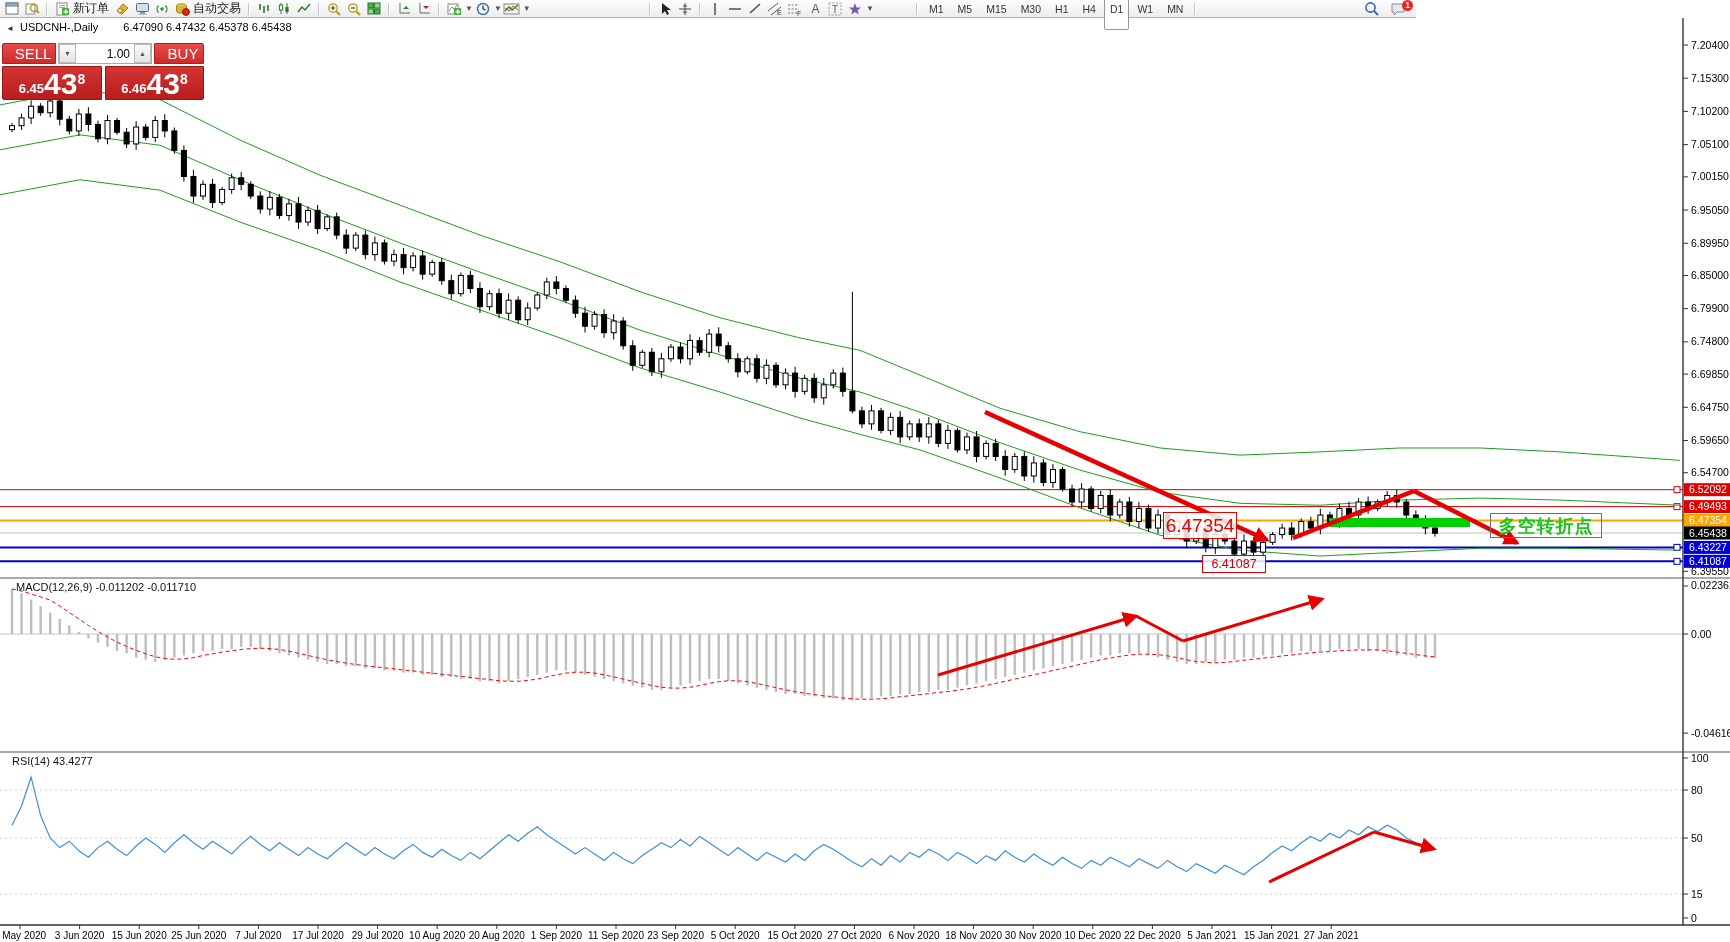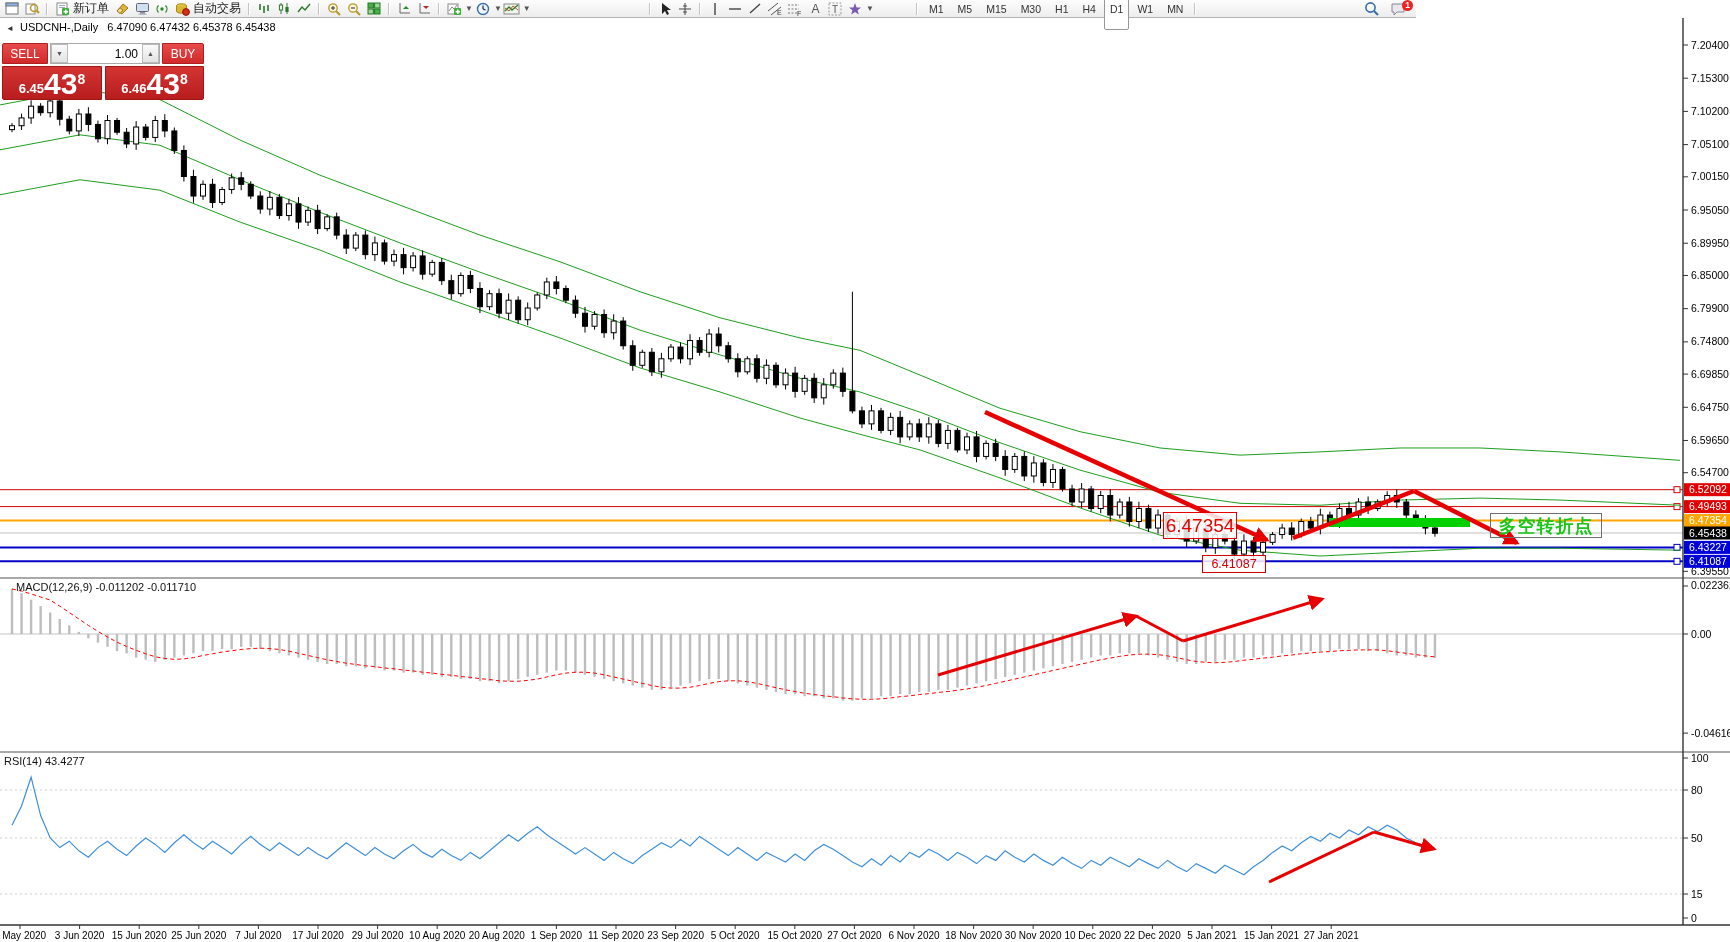--- a/index.html
+++ b/index.html
@@ -17,22 +17,22 @@
   .tf{font-size:10.5px;color:#333;padding:14px 5px;margin:0 1px;border:1px solid transparent;border-radius:2px;}
   .tf.active{background:#fff;border-color:#979797;}
   .badge{position:absolute;top:-1px;right:-5px;background:#e22;color:#fff;border-radius:50%;
          width:11px;height:11px;font-size:8.5px;line-height:11px;text-align:center;font-weight:bold;}
   
   .chart-title{position:absolute;left:6px;top:21px;font-size:11px;color:#000;}
   .chart-title .mark{font-size:8px;color:#333;margin-right:3px;}
   
   .trade{position:absolute;left:2px;top:43px;width:202px;z-index:30;}
   .trow1{display:flex;height:21px;}
-  .btn-sell,.btn-buy{background:linear-gradient(#e84b4b,#d02a2a);color:#fff;font-size:12px;
-      display:flex;align-items:center;justify-content:center;border:1px solid #b01f1f;}
+  .btn-sell,.btn-buy{background:linear-gradient(#e84b4b,#d02a2a);color:#fff;font-size:15px;
+      display:flex;align-items:center;justify-content:center;border:1px solid #b01f1f;padding-left:8px;}
   .btn-sell{width:44px;border-radius:2px 0 0 0;}
   .btn-buy{width:40px;border-radius:0 2px 0 0;}
   .volbox{flex:1;display:flex;background:#f97316;border:1px solid #aaa;margin:0 2px;}
   .volbtn{width:15px;background:linear-gradient(#fafafa,#e3e3e3);border:1px solid #bbb;
       font-size:7px;color:#555;display:flex;align-items:center;justify-content:center;}
   .volinput{flex:1;border:0;outline:0;text-align:right;font-size:12px;padding-right:4px;width:40px;font-family:"Liberation Sans",sans-serif;}
   .trow2{display:flex;margin-top:2px;}
   .pricebox{background:linear-gradient(#d33434,#b81d1d);color:#fff;height:32px;position:relative;
       display:flex;align-items:flex-end;justify-content:center;border:1px solid #a01414;text-align:right;}
   .pricebox.left{width:99px;margin-right:3px;border-radius:0 0 0 2px;}
@@ -292,21 +292,21 @@
             <path d="M2,2 h12 v8 h-7 l-3,3 v-3 h-2 z" fill="#e8e8ee" stroke="#889"></path>
           </svg>
         <span class="badge">1</span>
       </span>
     </div>
   </div>
 
   <div class="chart-title">
     <span class="mark">◄</span>
     <span>USDCNH-,Daily</span>
-    <span style="margin-left:6px">6.47090</span>
+    <span style="margin-left:22px">6.47090</span>
     <span>6.47432</span>
     <span>6.45378</span>
     <span>6.45438</span>
   </div>
 
   <div class="trade">
     <div class="trow1">
       <div class="btn-sell">SELL</div>
       <div class="volbox">
         <div class="volbtn">▼</div>
@@ -942,21 +942,21 @@
         <line x1="1183" y1="641" x2="1322" y2="599" stroke="#e60000" stroke-width="3" marker-end="url(#ah)"></line>
         <line x1="1269" y1="882" x2="1374" y2="832" stroke="#e60000" stroke-width="3" marker-end="none"></line>
         <line x1="1374" y1="832" x2="1434" y2="849" stroke="#e60000" stroke-width="3" marker-end="url(#ah)"></line>
       </g>
     </svg>
 
   <div class="panel-label" style="left:16px;top:581px">
     <span>MACD(12,26,9)</span>
     <span>-0.011202 -0.011710</span>
   </div>
-  <div class="panel-label" style="left:4px;top:755px">
+  <div class="panel-label" style="left:12px;top:755px">
     <span>RSI(14)</span>
     <span>43.4277</span>
   </div>
 
   <div class="ann ann-647354">6.47354</div>
   <div class="ann ann-641087">6.41087</div>
   <div class="ann ann-cn">多空转折点</div>
 
 </div>
 

